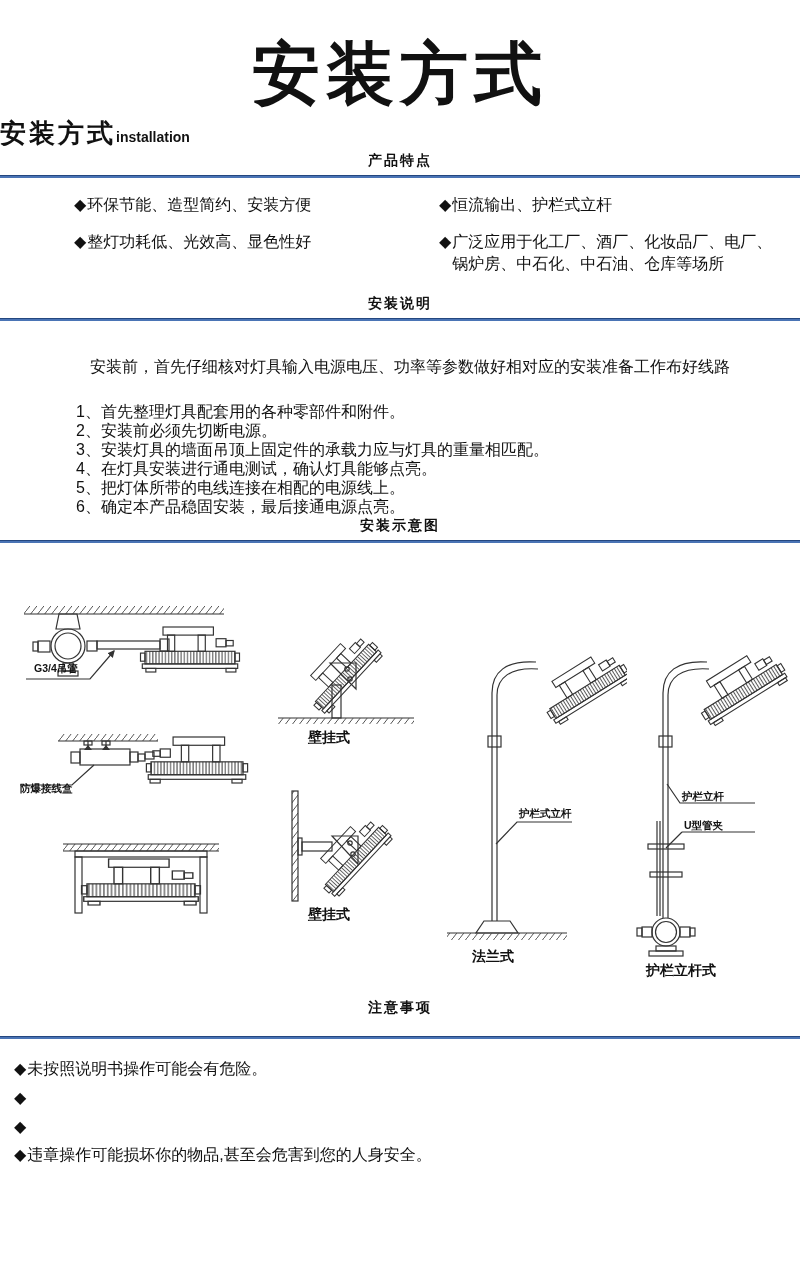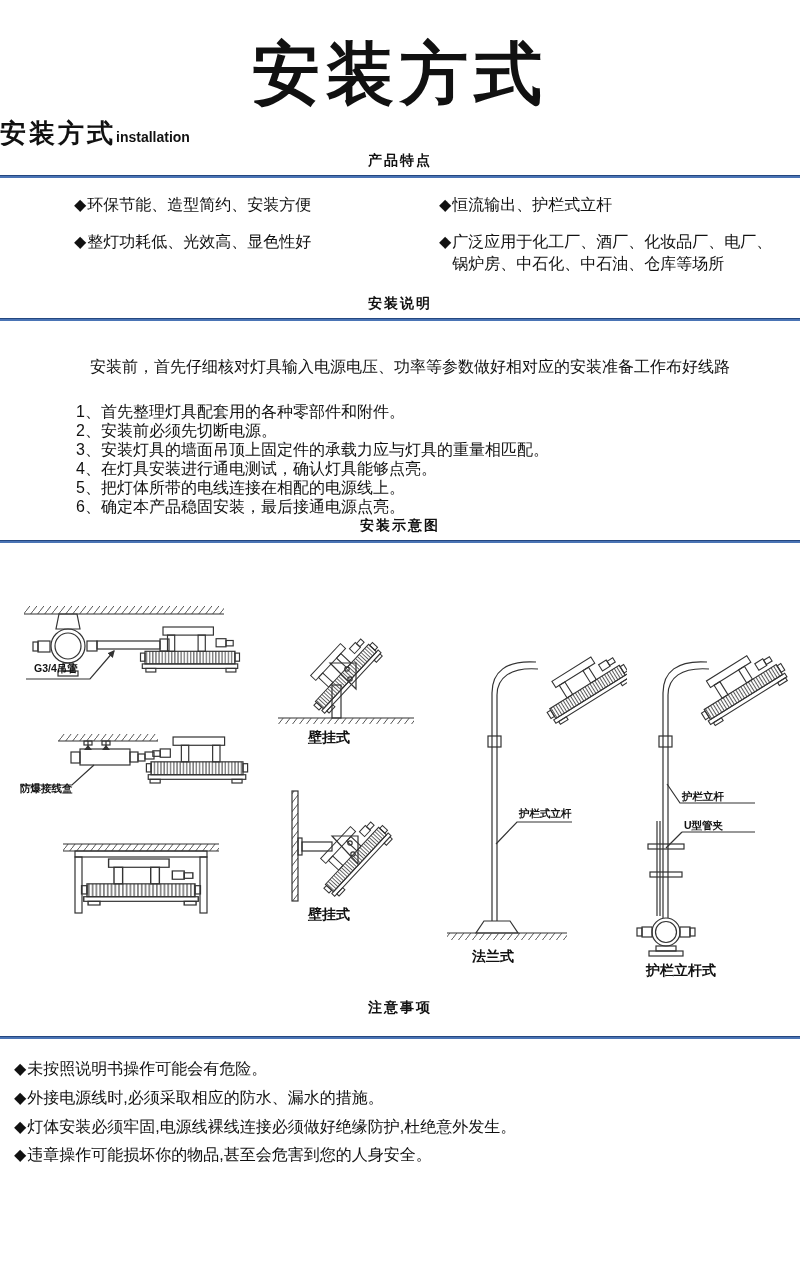--- a/index.html
+++ b/index.html
@@ -233,25 +233,23 @@
   <h2 class="sec sec-note">注意事项</h2>
   <div class="rule rule-note"></div>
 
   <div class="notes">
     <div class="nitem">
         <span class="blt">◆</span>
         <span>未按照说明书操作可能会有危险。</span>
       </div>
     <div class="nitem">
         <span class="blt">◆</span>
-        <span>外接电源线时,必须采取相应的防水、漏水的措施。</span>
-      </div>
-    <div class="nitem">
-        <span class="blt">◆</span>
-        <span>灯体安装必须牢固,电源线裸线连接必须做好绝缘防护,杜绝意外发生。</span>
+      </div>
+    <div class="nitem">
+        <span class="blt">◆</span>
       </div>
     <div class="nitem">
         <span class="blt">◆</span>
         <span>违章操作可能损坏你的物品,甚至会危害到您的人身安全。</span>
       </div>
   </div>
 
 </div>
 
 </body></html>

